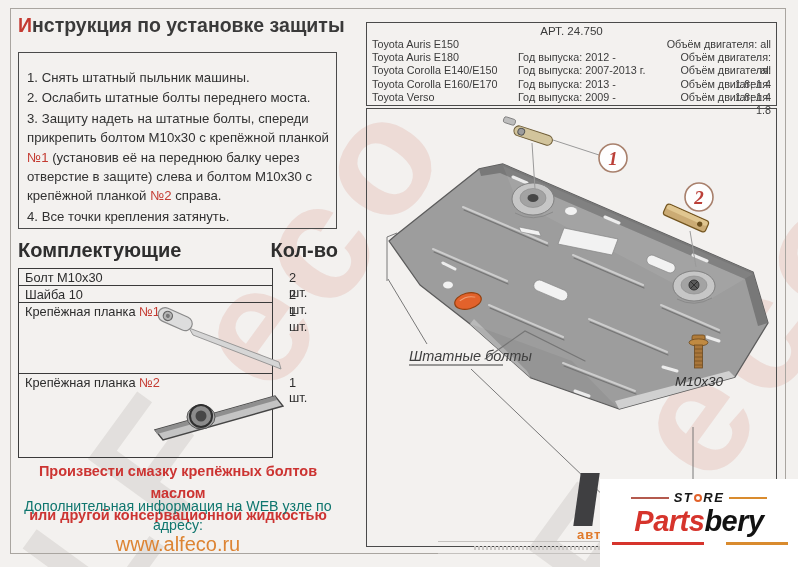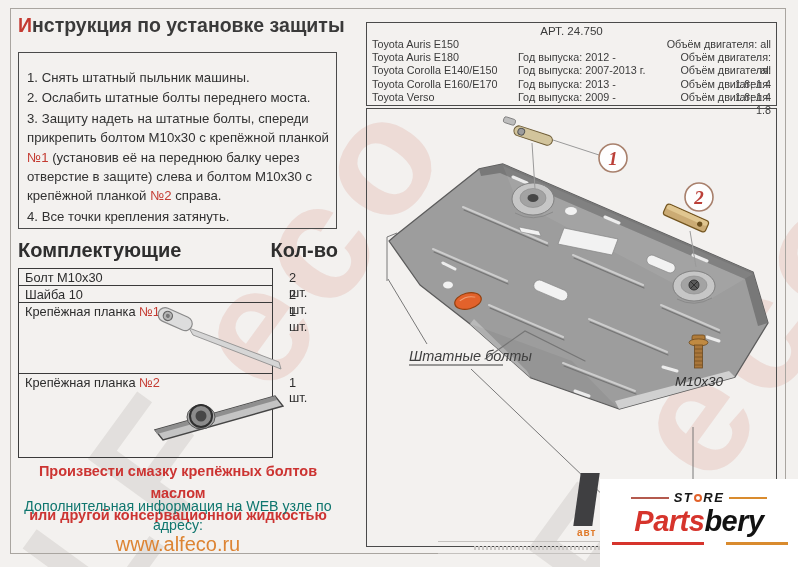--- a/index.html
+++ b/index.html
@@ -59,21 +59,21 @@
 
   
   .fineprint { left:438px; top:541px; width:254px; z-index:4; }
   .fineprint .line { height:1px; background:#c4c1be; }
   .fineprint .micro { height:4px; margin:4px 36px 3px 36px;
       background:repeating-linear-gradient(90deg,#c8c5c2 0 2px,transparent 2px 4px); }
 
   
   .alfeco-partial { left:577px; top:473px; z-index:4; width:24px; text-align:left; }
   .alfeco-slab { width:19px; height:53px; background:#3f3f41; transform:skewX(-8deg); }
-  .alfeco-txt { font-size:10px; font-weight:bold; color:#e07a2a; letter-spacing:1px; margin-top:1px; }
+  .alfeco-txt { font-size:13px; font-weight:bold; color:#e07a2a; letter-spacing:1px; margin-top:1px; }
 
   
   .store-box { left:600px; top:479px; width:198px; height:88px; background:#ffffff; z-index:5; }
   .store-row { display:flex; align-items:center; justify-content:center; margin-top:11px; gap:5px; }
   .store-line-l { width:38px; height:2px; background:#b45a4e; }
   .store-line-r { width:38px; height:2px; background:#d98b2e; }
   .store-text { font-style:italic; font-weight:bold; font-size:13px; letter-spacing:1.5px;
                 color:#161616; display:flex; align-items:center; }
   .store-ring { display:inline-block; width:8px; height:8px; border:2.5px solid #e2622b;
                 border-radius:50%; margin:0 1px; }

